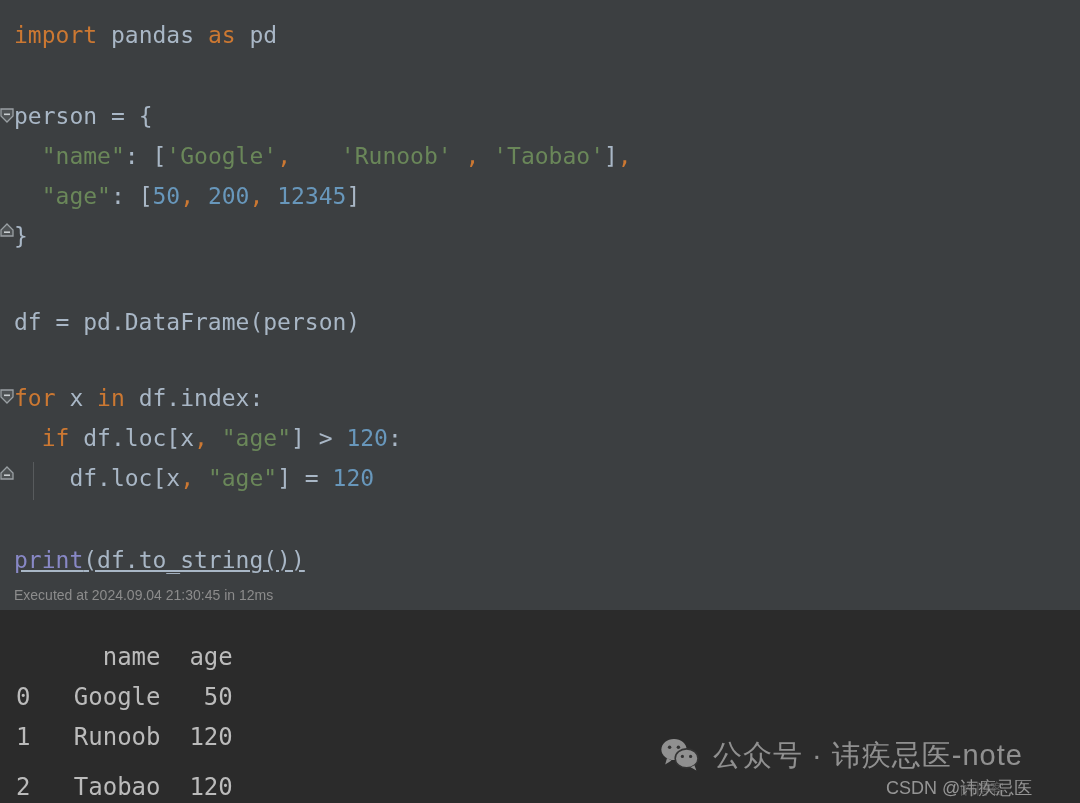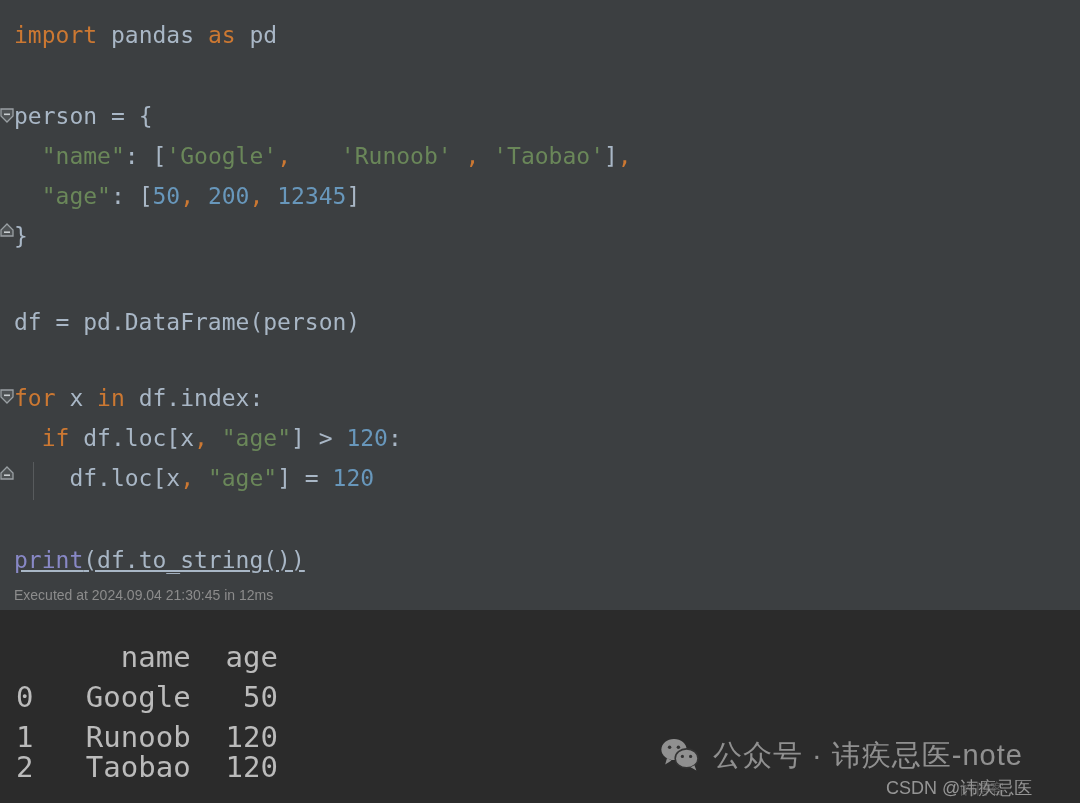--- a/index.html
+++ b/index.html
@@ -95,21 +95,21 @@
     left: 0; top: 610px;
     width: 1080px;
     height: 193px;
     background: #2b2b2b;
     overflow: hidden;
   }
   .oline {
     position: absolute;
     left: 16px;
     white-space: pre;
-    font-size: 29px;
+    font-size: 24px;
     line-height: 26px;
     color: #bbbbbb;
     font-family: "DejaVu Sans Mono", "Liberation Mono", monospace;
   }
 
   
   #wechat-watermark {
     position: absolute;
     left: 660px;
     top: 736px;
@@ -210,21 +210,21 @@
       <div class="cline" style="top:547px;text-decoration:underline;"><span class="fn">print</span><span class="pln">(df.to_string())</span></div>
 
       <div class="exec-note" style="top:585px;">Executed at 2024.09.04 21:30:45 in 12ms</div>
     </div>
   </div>
 
   <div id="output">
     <div class="oline" style="top:34px;">      name  age</div>
     <div class="oline" style="top:74px;">0   Google   50</div>
     <div class="oline" style="top:114px;">1   Runoob  120</div>
-    <div class="oline" style="top:144px;">2   Taobao  120</div>
+    <div class="oline" style="top:164px;">2   Taobao  120</div>
   </div>
 
   <div id="wechat-watermark">
     <span>
       <svg width="40" height="34" viewBox="0 0 40 34">
         <ellipse cx="14" cy="12.5" rx="12.6" ry="10.6" fill="#cfcfcf"></ellipse>
         <path d="M7 21 L5.2 27.5 L11.5 23.4 Z" fill="#cfcfcf"></path>
         <circle cx="9.6" cy="10.2" r="1.75" fill="#3a3a3a"></circle>
         <circle cx="18.4" cy="10.2" r="1.75" fill="#3a3a3a"></circle>
         <ellipse cx="26.6" cy="21.4" rx="11.4" ry="9.5" fill="#cfcfcf" stroke="#3a3a3a" stroke-width="1.6"></ellipse>

